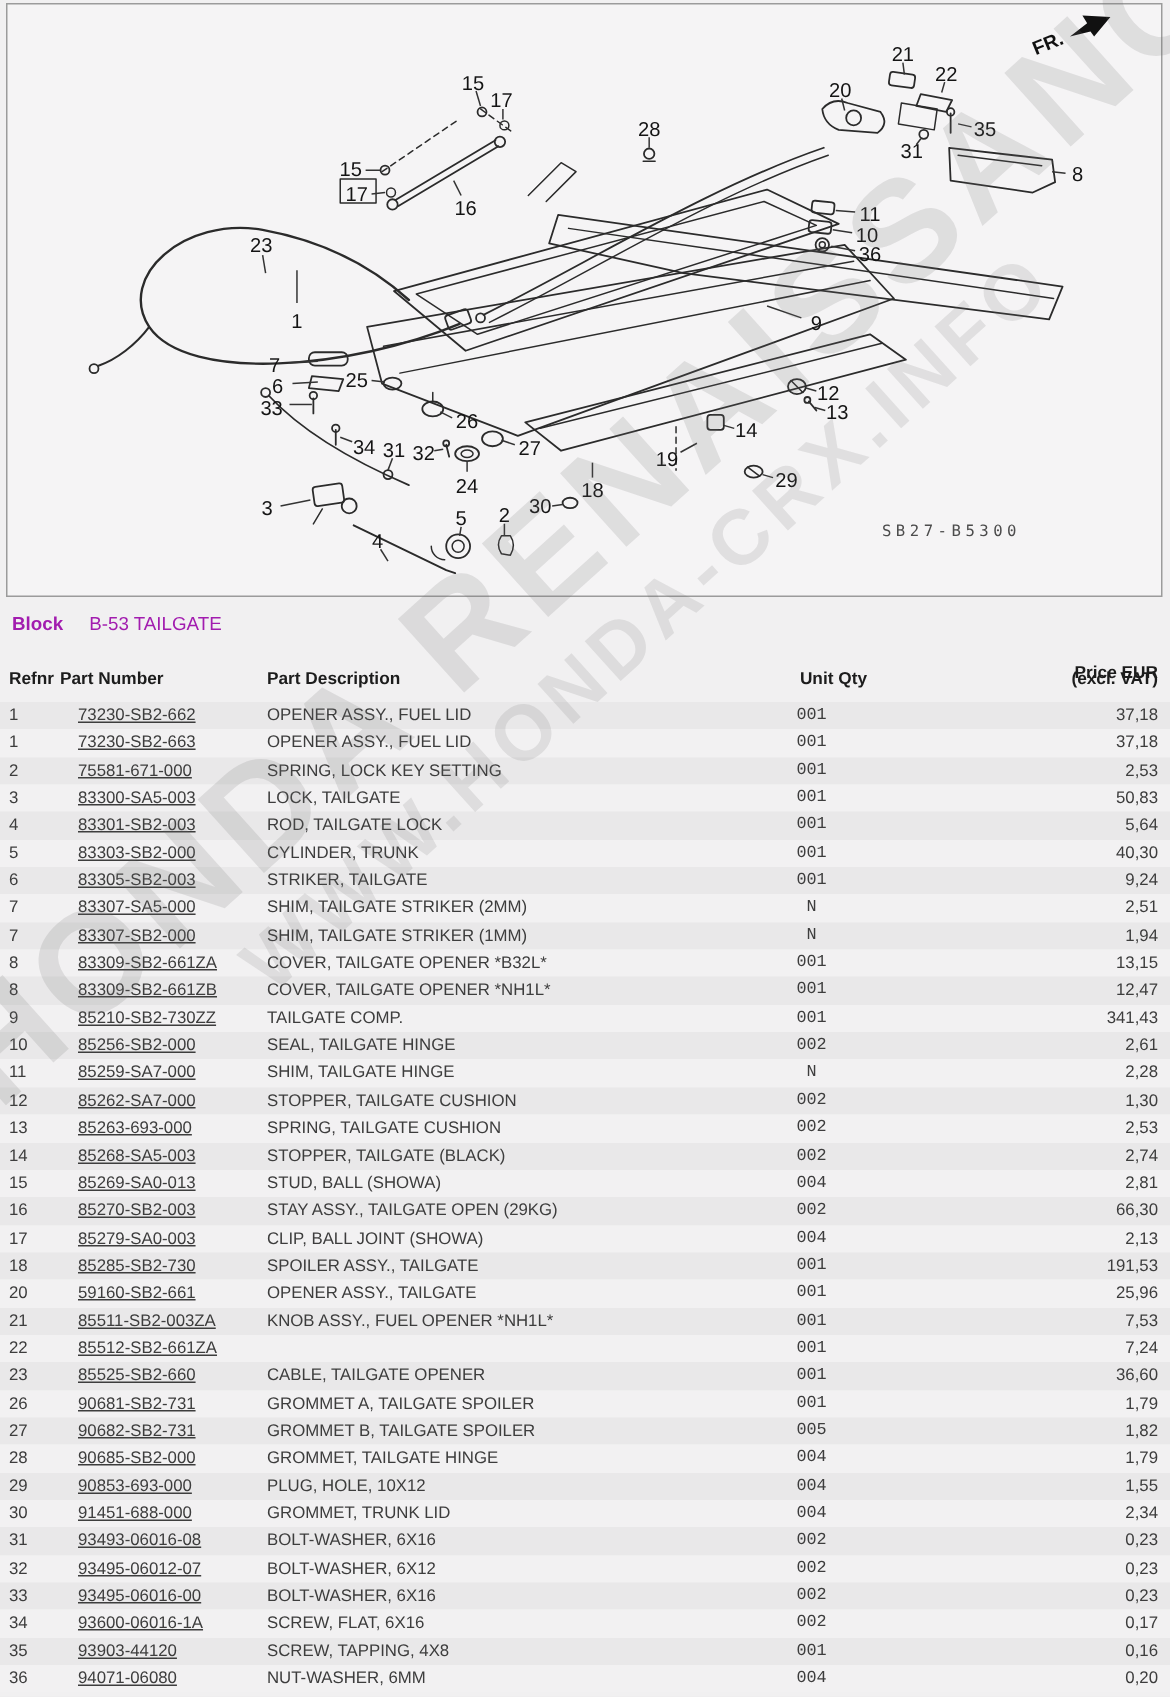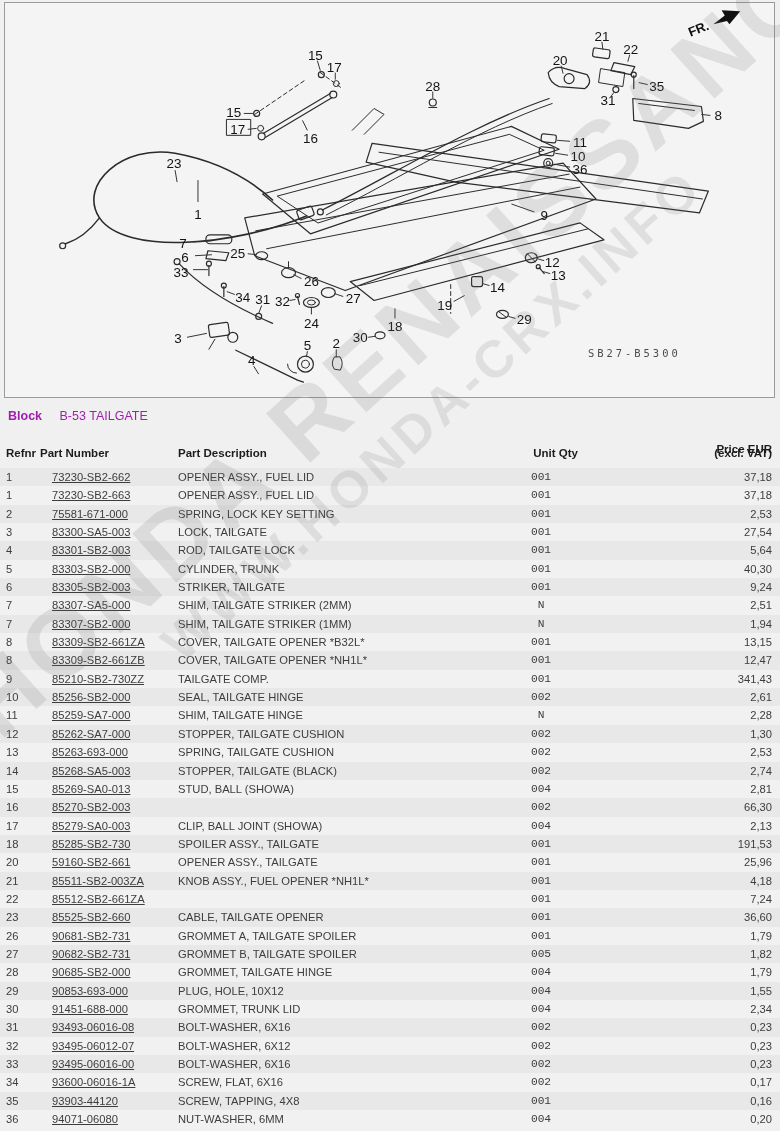--- a/index.html
+++ b/index.html
@@ -284,21 +284,21 @@
         <span class="c-pn">75581-671-000</span>
         <span class="c-desc">SPRING, LOCK KEY SETTING</span>
         <span class="c-qty">001</span>
         <span class="c-price">2,53</span>
       </div>
       <div class="prow even">
         <span class="c-ref">3</span>
         <span class="c-pn">83300-SA5-003</span>
         <span class="c-desc">LOCK, TAILGATE</span>
         <span class="c-qty">001</span>
-        <span class="c-price">27,54</span>
+        <span class="c-price">50,83</span>
       </div>
       <div class="prow odd">
         <span class="c-ref">4</span>
         <span class="c-pn">83301-SB2-003</span>
         <span class="c-desc">ROD, TAILGATE LOCK</span>
         <span class="c-qty">001</span>
         <span class="c-price">5,64</span>
       </div>
       <div class="prow even">
         <span class="c-ref">5</span>
@@ -387,20 +387,21 @@
       <div class="prow even">
         <span class="c-ref">15</span>
         <span class="c-pn">85269-SA0-013</span>
         <span class="c-desc">STUD, BALL (SHOWA)</span>
         <span class="c-qty">004</span>
         <span class="c-price">2,81</span>
       </div>
       <div class="prow odd">
         <span class="c-ref">16</span>
         <span class="c-pn">85270-SB2-003</span>
+        <span class="c-desc">STAY ASSY., TAILGATE OPEN (29KG)</span>
         <span class="c-qty">002</span>
         <span class="c-price">66,30</span>
       </div>
       <div class="prow even">
         <span class="c-ref">17</span>
         <span class="c-pn">85279-SA0-003</span>
         <span class="c-desc">CLIP, BALL JOINT (SHOWA)</span>
         <span class="c-qty">004</span>
         <span class="c-price">2,13</span>
       </div>
@@ -416,21 +417,21 @@
         <span class="c-pn">59160-SB2-661</span>
         <span class="c-desc">OPENER ASSY., TAILGATE</span>
         <span class="c-qty">001</span>
         <span class="c-price">25,96</span>
       </div>
       <div class="prow odd">
         <span class="c-ref">21</span>
         <span class="c-pn">85511-SB2-003ZA</span>
         <span class="c-desc">KNOB ASSY., FUEL OPENER *NH1L*</span>
         <span class="c-qty">001</span>
-        <span class="c-price">4,18</span>
+        <span class="c-price">7,53</span>
       </div>
       <div class="prow even">
         <span class="c-ref">22</span>
         <span class="c-pn">85512-SB2-661ZA</span>
         <span class="c-qty">001</span>
         <span class="c-price">7,24</span>
       </div>
       <div class="prow odd">
         <span class="c-ref">23</span>
         <span class="c-pn">85525-SB2-660</span>

